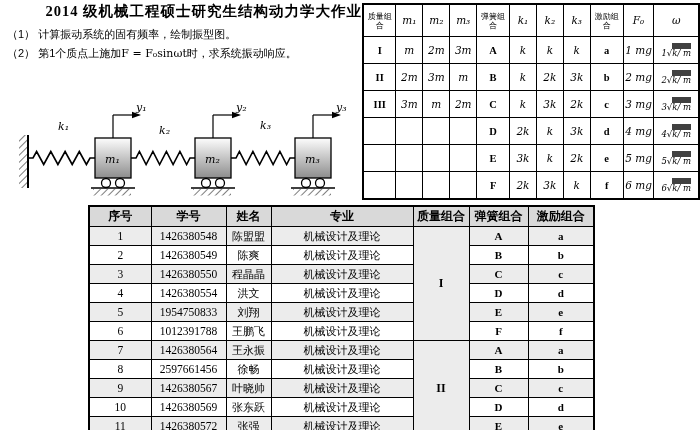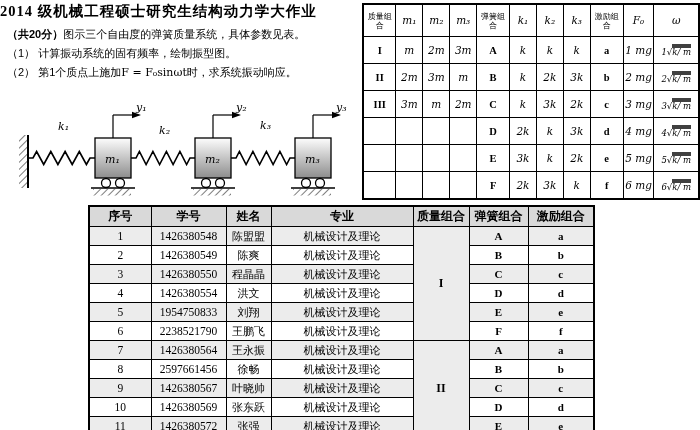--- a/index.html
+++ b/index.html
@@ -4,58 +4,57 @@
 <style>
   html,body{margin:0;padding:0;}
   body{
     width:700px;height:430px;position:relative;background:#fff;
     font-family:"Liberation Sans","DejaVu Sans",sans-serif;color:#000;
     overflow:hidden;
   }
   
   .title{
     position:absolute;left:0;top:2px;width:362px;margin:0;
-    text-align:left;font-family:"Liberation Serif","DejaVu Serif",serif;
+    text-align:right;font-family:"Liberation Serif","DejaVu Serif",serif;
     font-weight:bold;font-size:14.5px;letter-spacing:1px;
   }
   .problem{position:absolute;left:7px;top:25px;width:352px;font-size:11px;line-height:19px;}
   .problem p{margin:0;}
   .bold{font-weight:bold;}
   .math{font-family:"DejaVu Serif","Liberation Serif",serif;}
   
   .diagram{position:absolute;left:8px;top:102px;}
   .dlabel{font-family:"DejaVu Serif","Liberation Serif",serif;font-style:italic;font-size:11px;}
   
   table{border-collapse:collapse;table-layout:fixed;}
   th,td{border:1px solid #000;text-align:center;vertical-align:middle;padding:0 1px;overflow:hidden;}
   
   .param{position:absolute;left:362px;top:3px;border:2px solid #000;}
   .param th{height:31px;font-weight:normal;font-size:8px;line-height:9px;}
   .param th.mh{font-family:"DejaVu Serif","Liberation Serif",serif;font-style:italic;font-size:10.5px;}
   .param td{height:26px;font-size:10px;}
   .param td.combo{font-family:"Liberation Serif","DejaVu Serif",serif;font-weight:bold;font-size:10.5px;}
   .param td.mathv{font-family:"DejaVu Serif","Liberation Serif",serif;font-style:italic;font-size:10.5px;}
   .param td.omega{font-size:8.5px;font-family:"DejaVu Serif","Liberation Serif",serif;font-style:italic;white-space:nowrap;}
-  .sqrt-bar{border-top:4px solid #404040;display:inline-block;line-height:9px;}
+  .sqrt-bar{border-top:6px solid #404040;display:inline-block;line-height:9px;}
   
   .roster{position:absolute;left:88px;top:205px;border:2px solid #000;}
   .roster th{height:19px;background:#d9d9d9;font-size:12px;font-weight:bold;border-bottom:1.5px solid #000;margin-top:7px;}
   .roster td{height:18px;font-size:11px;}
   .roster td.num,.roster td.sid{font-family:"Liberation Serif","DejaVu Serif",serif;font-size:11.5px;}
   .roster td.letter{font-family:"Liberation Serif","DejaVu Serif",serif;font-weight:bold;font-size:11px;}
   .roster tr.shade td{background:#ececec;}
   .roster td.mass-merged{background:#ececec;font-family:"Liberation Serif","DejaVu Serif",serif;font-weight:bold;font-size:12px;}
 </style>
 </head>
 <body>
 
 <h1 class="title">2014 级机械工程硕士研究生结构动力学大作业</h1>
 
 <div class="problem">
-  <p><span class="bold">（共20分）</span><span>图示三个自由度的弹簧质量系统，具体参数见表。</span></p>
   <p><span>（1）</span>&nbsp;<span>计算振动系统的固有频率，绘制振型图。</span></p>
   <p><span>（2）</span>&nbsp;<span>第1个质点上施加</span><span class="math">F = F₀sinωt</span><span>时，求系统振动响应。</span></p>
 </div>
 
 <svg class="diagram" width="352" height="100" viewBox="0 0 352 100">
   <defs>
     <pattern id="hatch" width="5" height="5" patternUnits="userSpaceOnUse" patternTransform="rotate(45)">
       <line x1="0" y1="0" x2="0" y2="5" stroke="#444" stroke-width="1.4"></line>
     </pattern>
     <linearGradient id="massGrad" x1="0" y1="0" x2="0" y2="1">
@@ -283,21 +282,21 @@
       <tr class="shade">
         <td class="num">5</td>
         <td class="sid">1954750833</td>
         <td>刘翔</td>
         <td>机械设计及理论</td>
         <td class="letter">E</td>
         <td class="letter">e</td>
       </tr>
       <tr>
         <td class="num">6</td>
-        <td class="sid">2238521790</td>
+        <td class="sid">1012391788</td>
         <td>王鹏飞</td>
         <td>机械设计及理论</td>
         <td class="letter">F</td>
         <td class="letter">f</td>
       </tr>
       <tr class="shade">
         <td class="num">7</td>
         <td class="sid">1426380564</td>
         <td>王永振</td>
         <td>机械设计及理论</td>

